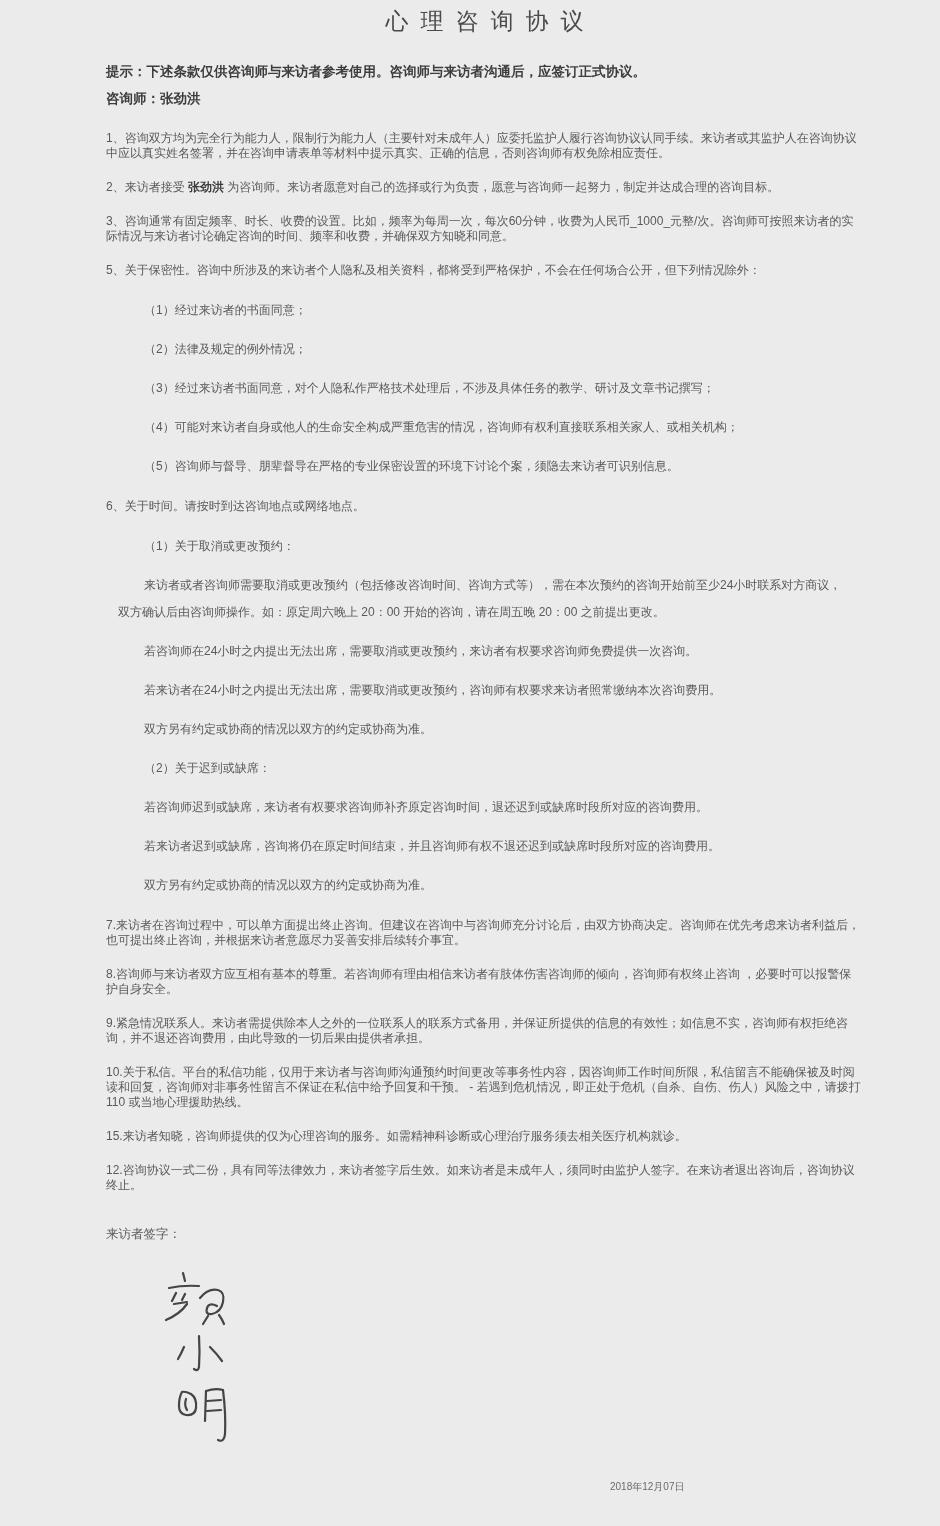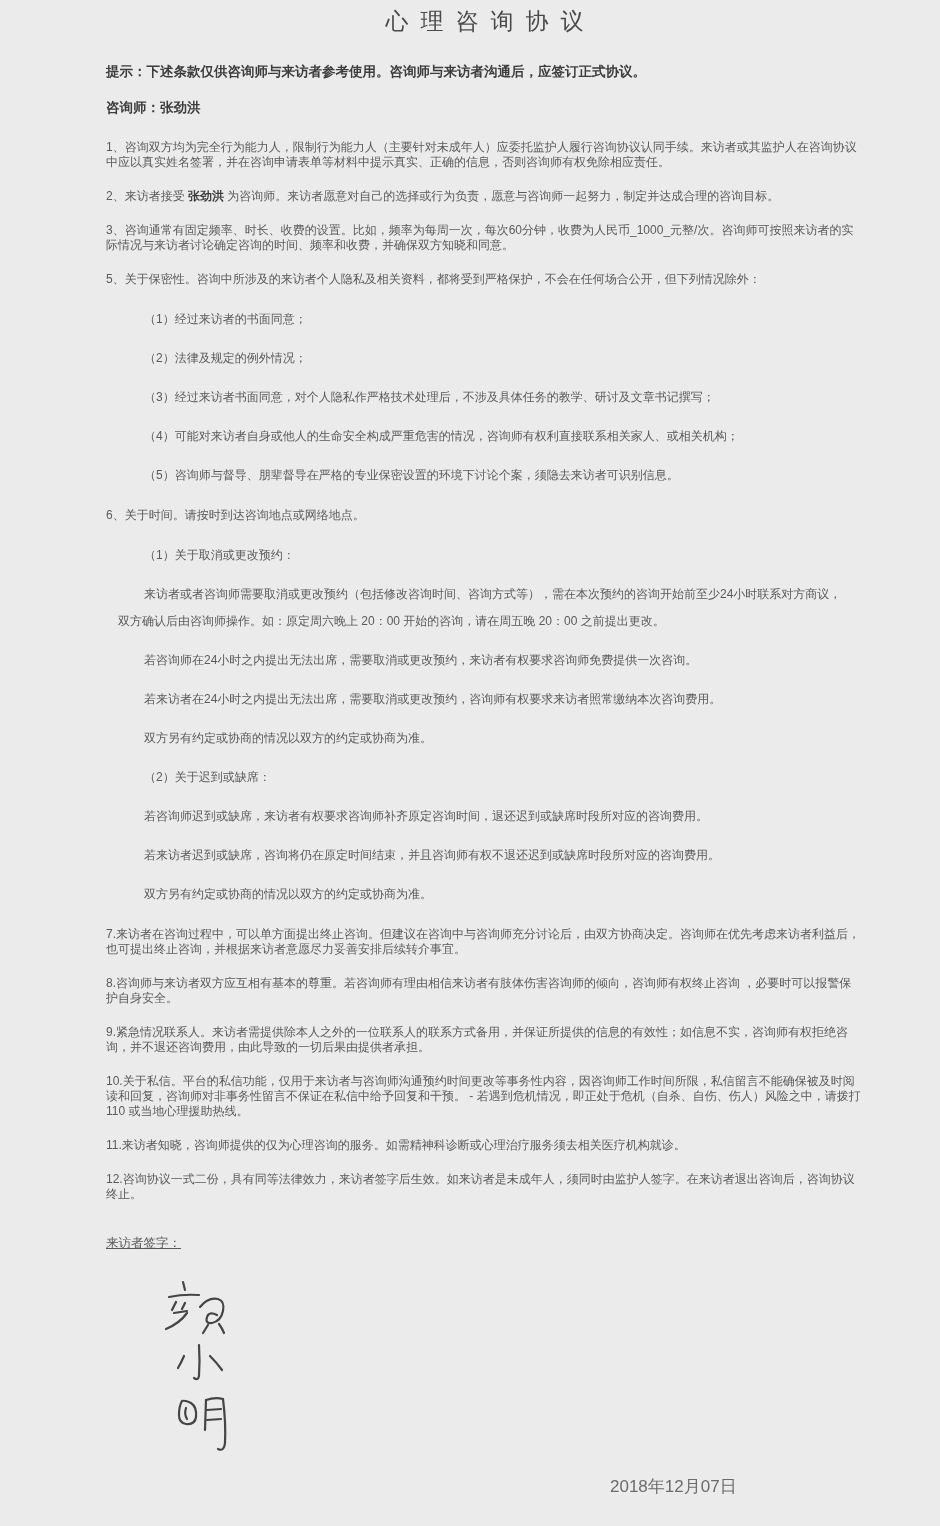--- a/index.html
+++ b/index.html
@@ -19,34 +19,34 @@
   }
   .doc{padding:6px 77px 0 106px;font-size:12px;}
   .title{
     margin:0 0 22px;text-align:center;
     font-size:23px;font-weight:400;letter-spacing:12px;padding-left:12px;
     color:var(--title-text);line-height:30px;
   }
   p{margin:0;}
   .intro{
     font-weight:bold;color:var(--heading-text);
-    font-size:13.5px;line-height:27px;margin:9px 0;
+    font-size:13.5px;line-height:27px;margin:0 0;
   }
   .clause{line-height:15px;margin:19px 0;}
   .ind{line-height:27px;margin:12px;text-indent:26px;}
   .cname{color:var(--heading-text);font-weight:bold;text-align:right;}
-  .sig-label{margin-top:28px;line-height:27px;font-size:12.5px;text-decoration:underline;}
+  .sig-label{margin-top:28px;line-height:27px;font-size:12.5px;}
   .sig-draw{margin:16px 0 0 47px;width:100px;height:190px;display:block;}
   .sig-draw path{
     fill:none;stroke:var(--signature-ink);
     stroke-width:2.2;stroke-linecap:round;stroke-linejoin:round;
   }
   .date{
     position:absolute;left:610px;top:1479px;
-    font-size:17px;color:var(--date-text);line-height:16px;
+    font-size:10px;color:var(--date-text);line-height:16px;
   }
 </style>
 </head>
 <body>
 
 <div class="doc">
 
   <h1 class="title">心理咨询协议</h1>
 
   <p class="intro">提示：下述条款仅供咨询师与来访者参考使用。咨询师与来访者沟通后，应签订正式协议。</p>
@@ -73,21 +73,21 @@
   <p class="ind">双方另有约定或协商的情况以双方的约定或协商为准。</p>
   <p class="ind">（2）关于迟到或缺席：</p>
   <p class="ind">若咨询师迟到或缺席，来访者有权要求咨询师补齐原定咨询时间，退还迟到或缺席时段所对应的咨询费用。</p>
   <p class="ind">若来访者迟到或缺席，咨询将仍在原定时间结束，并且咨询师有权不退还迟到或缺席时段所对应的咨询费用。</p>
   <p class="ind">双方另有约定或协商的情况以双方的约定或协商为准。</p>
 
   <p class="clause">7.来访者在咨询过程中，可以单方面提出终止咨询。但建议在咨询中与咨询师充分讨论后，由双方协商决定。咨询师在优先考虑来访者利益后，也可提出终止咨询，并根据来访者意愿尽力妥善安排后续转介事宜。</p>
   <p class="clause">8.咨询师与来访者双方应互相有基本的尊重。若咨询师有理由相信来访者有肢体伤害咨询师的倾向，咨询师有权终止咨询 ，必要时可以报警保护自身安全。</p>
   <p class="clause">9.紧急情况联系人。来访者需提供除本人之外的一位联系人的联系方式备用，并保证所提供的信息的有效性；如信息不实，咨询师有权拒绝咨询，并不退还咨询费用，由此导致的一切后果由提供者承担。</p>
   <p class="clause">10.关于私信。平台的私信功能，仅用于来访者与咨询师沟通预约时间更改等事务性内容，因咨询师工作时间所限，私信留言不能确保被及时阅读和回复，咨询师对非事务性留言不保证在私信中给予回复和干预。 - 若遇到危机情况，即正处于危机（自杀、自伤、伤人）风险之中，请拨打 110 或当地心理援助热线。</p>
-  <p class="clause">11.来访者知晓，咨询师提供的仅为心理咨询的服务。如需精神科诊断或心理治疗服务须去相关医疗机构就诊。</p>
+  <p class="clause">15.来访者知晓，咨询师提供的仅为心理咨询的服务。如需精神科诊断或心理治疗服务须去相关医疗机构就诊。</p>
   <p class="clause">12.咨询协议一式二份，具有同等法律效力，来访者签字后生效。如来访者是未成年人，须同时由监护人签字。在来访者退出咨询后，咨询协议终止。</p>
 
   <div class="sig-label">来访者签字：</div>
 
   <svg class="sig-draw" viewBox="0 0 100 190" role="img" aria-label="颜小明">
 
     <path d="M30 9 L32 17"></path>
     <path d="M16 24 Q30 21 46 22"></path>
     <path d="M23 29 L19 37"></path>
     <path d="M32 30 L29 36"></path>

